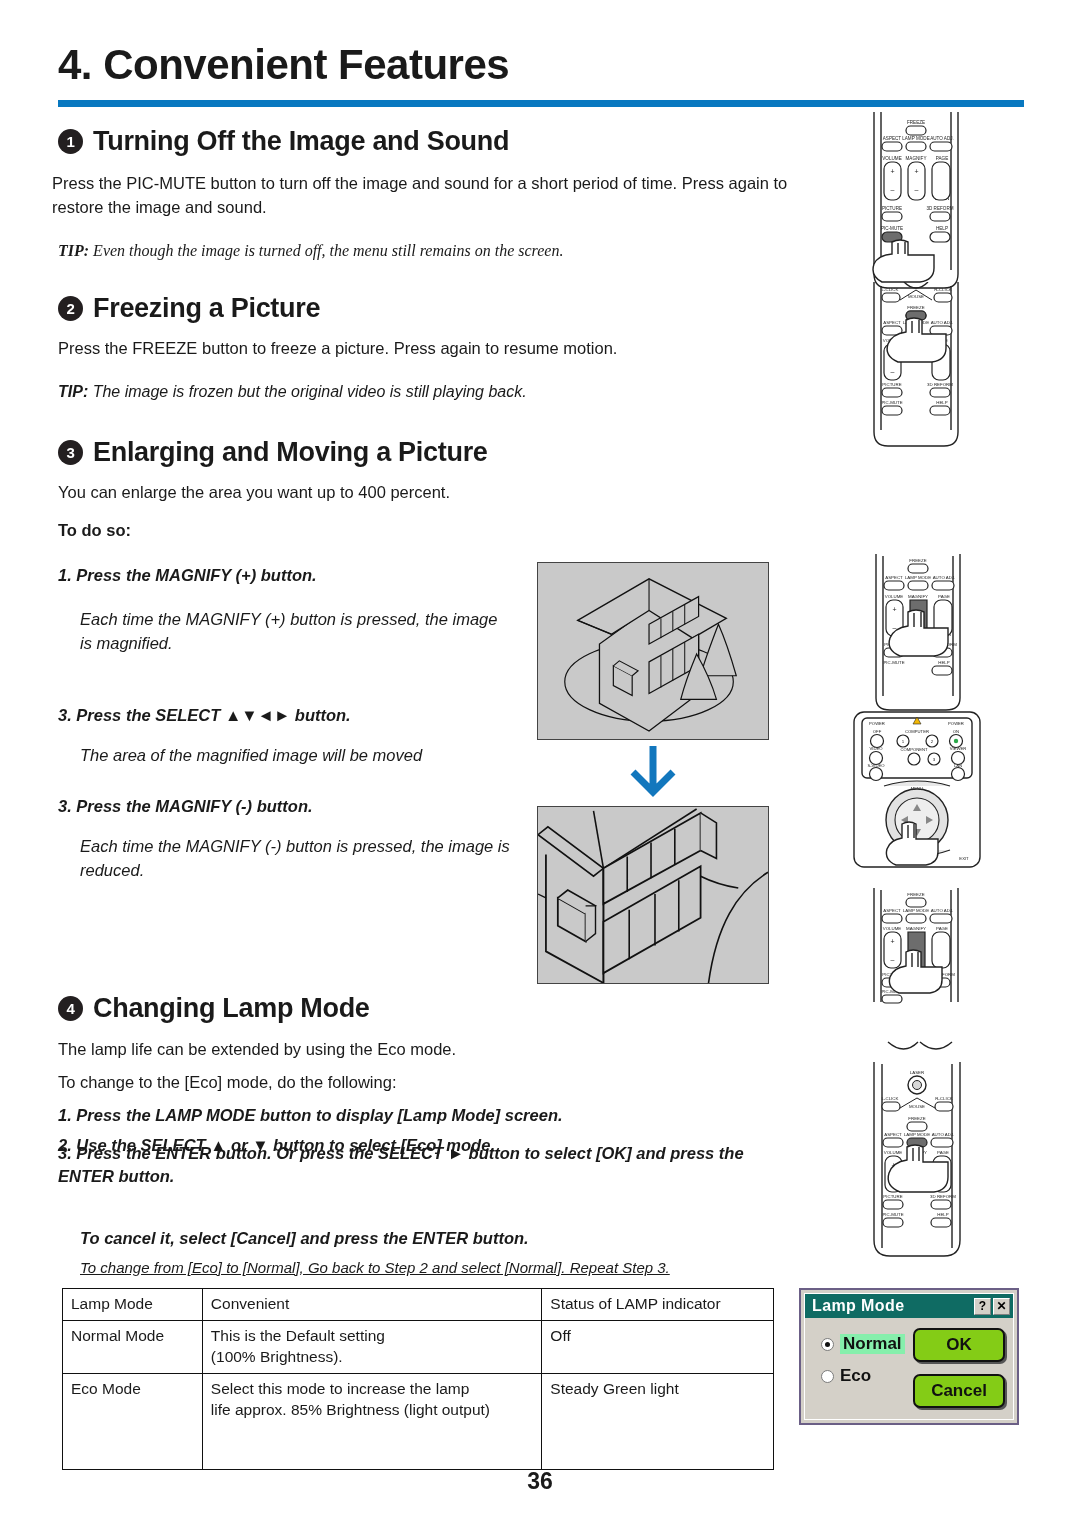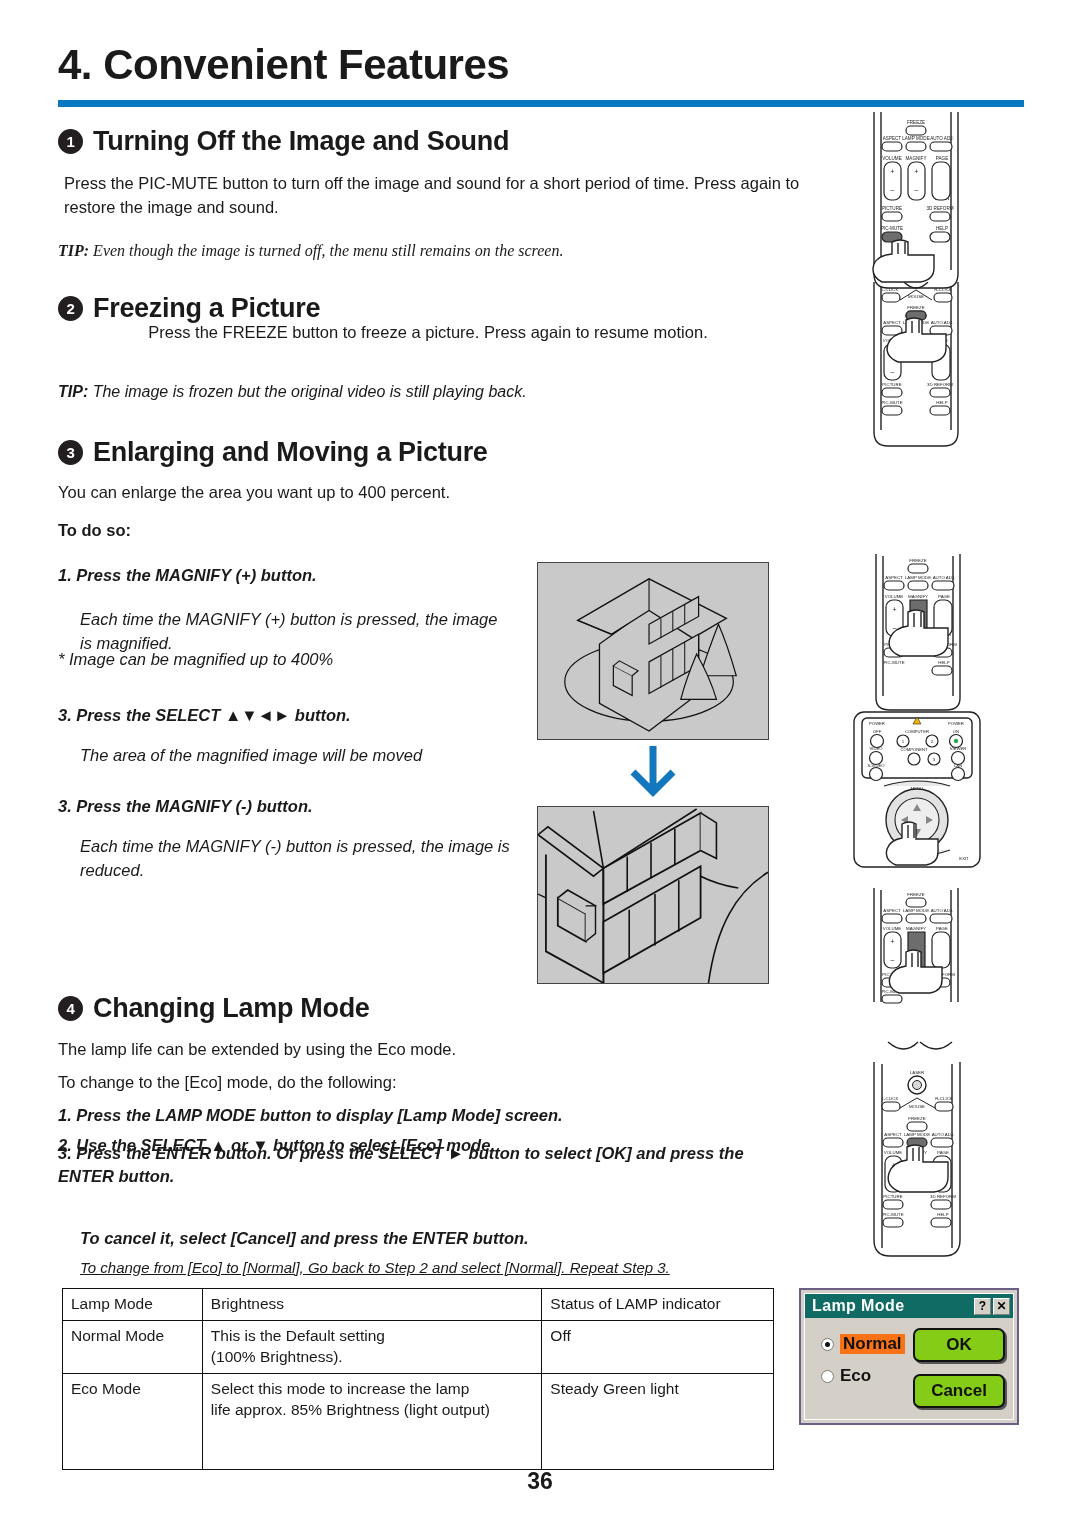--- a/index.html
+++ b/index.html
@@ -185,21 +185,21 @@
   }
   .radio.on::after {
     content: "";
     position: absolute;
     left: 3px; top: 3px;
     width: 5px; height: 5px;
     border-radius: 50%;
     background: #111;
   }
   .radio-label.sel {
-    background: #f97316;
+    background: #86efac;
     padding: 0 3px;
   }
   .dlg-btn {
     position: absolute;
     width: 92px; height: 34px;
     background: #84cc16;
     border: 2px solid #111;
     border-radius: 7px;
     box-shadow: 2px 2px 0 #555;
     display: flex;
@@ -239,46 +239,45 @@
 
 <div class="page">
 
   <div class="chapter-title">4. Convenient Features</div>
   <div class="accent-rule"></div>
 
   <div class="section-head" style="left:58px; top:126px;">
     <span class="numdot">1</span>
     <span>Turning Off the Image and Sound</span>
   </div>
-  <div class="body-text" style="left:64px; top:172px; width:740px;">Press the PIC-MUTE button to turn off the image and sound for a short period of time. Press again to restore the image and sound.</div>
+  <div class="body-text" style="left:52px; top:172px; width:740px;">Press the PIC-MUTE button to turn off the image and sound for a short period of time. Press again to restore the image and sound.</div>
   <div class="tip" style="left:58px; top:240px; width:750px;font-family:Liberation Serif, serif;">
     <b>TIP:</b>
     <span>Even though the image is turned off, the menu still remains on the screen.</span>
   </div>
 
   <div class="section-head" style="left:58px; top:293px;">
     <span class="numdot">2</span>
     <span>Freezing a Picture</span>
   </div>
-  <div class="body-text" style="left:58px; top:321px; width:740px;text-align:center;">Press the FREEZE button to freeze a picture. Press again to resume motion.</div>
+  <div class="body-text" style="left:58px; top:337px; width:740px;">Press the FREEZE button to freeze a picture. Press again to resume motion.</div>
   <div class="tip" style="left:58px; top:381px; width:750px;">
     <b>TIP:</b>
     <span>The image is frozen but the original video is still playing back.</span>
   </div>
 
   <div class="section-head" style="left:58px; top:437px;">
     <span class="numdot">3</span>
     <span>Enlarging and Moving a Picture</span>
   </div>
   <div class="body-text" style="left:58px; top:481px; width:640px;">You can enlarge the area you want up to 400 percent.</div>
   <div class="bold-label" style="left:58px; top:521px;">To do so:</div>
 
   <div class="step" style="left:58px; top:564px; width:460px;">1. Press the MAGNIFY (+) button.</div>
   <div class="step-body" style="left:80px; top:608px; width:430px;">Each time the MAGNIFY (+) button is pressed, the image is magnified.</div>
-  <div class="step-body" style="left:58px; top:648px; width:450px;">* Image can be magnified up to 400%</div>
 
   <div class="step" style="left:58px; top:704px; width:460px;">3. Press the SELECT ▲▼◄► button.</div>
   <div class="step-body" style="left:80px; top:744px; width:450px;">The area of the magnified image will be moved</div>
 
   <div class="step" style="left:58px; top:795px; width:460px;">3. Press the MAGNIFY (-) button.</div>
   <div class="step-body" style="left:80px; top:835px; width:440px;">Each time the MAGNIFY (-) button is pressed, the image is reduced.</div>
 
   <div class="illus" style="left:537px; top:562px; width:232px; height:178px;">
     <svg viewBox="0 0 232 178" preserveAspectRatio="none">
       <ellipse cx="112" cy="120" rx="85" ry="40" fill="none" stroke="#111" stroke-width="1.2"></ellipse>
@@ -348,21 +347,21 @@
   <div class="step" style="left:58px; top:1104px; width:760px;">1. Press the LAMP MODE button to display [Lamp Mode] screen.</div>
   <div class="step" style="left:58px; top:1134px; width:760px;">2. Use the SELECT ▲ or ▼ button to select [Eco] mode.</div>
   <div class="step" style="left:58px; top:1142px; width:740px; text-indent:0;">3. Press the ENTER button. Or press the SELECT ► button to select [OK] and press the ENTER button.</div>
   <div class="step" style="left:80px; top:1227px; width:740px;">To cancel it, select [Cancel] and press the ENTER button.</div>
   <div class="note-italic" style="left:80px; top:1257px; width:750px;">To change from [Eco] to [Normal], Go back to Step 2 and select [Normal]. Repeat Step 3.</div>
 
   <table class="lamp-table">
     <tbody>
       <tr>
         <td class="col-a">Lamp Mode</td>
-        <td class="col-b">Brightness</td>
+        <td class="col-b">Convenient</td>
         <td class="col-c">Status of LAMP indicator</td>
       </tr>
       <tr>
         <td class="col-a">Normal Mode</td>
         <td class="col-b">
           <div>This is the Default setting</div>
           <div>(100% Brightness).</div>
         </td>
         <td class="col-c">Off</td>
       </tr>

